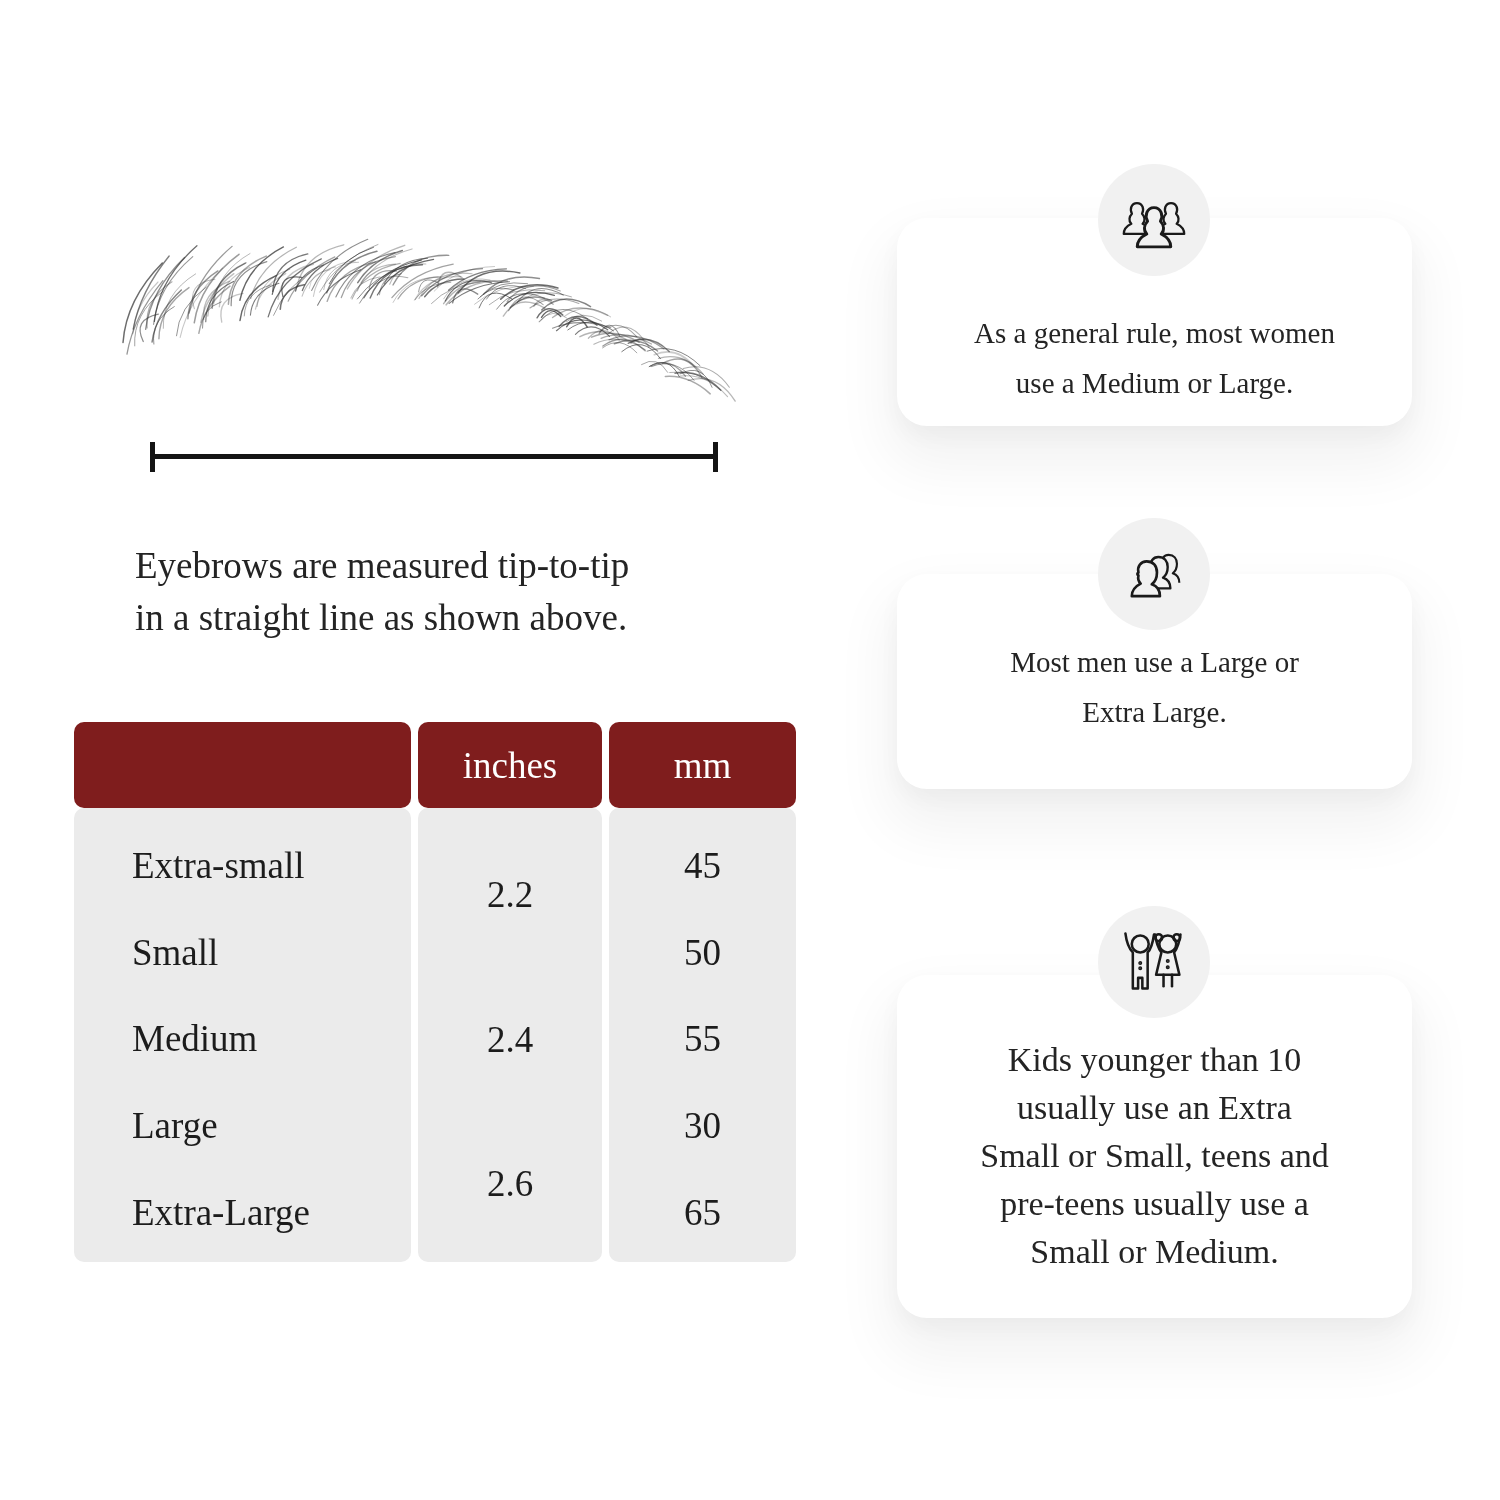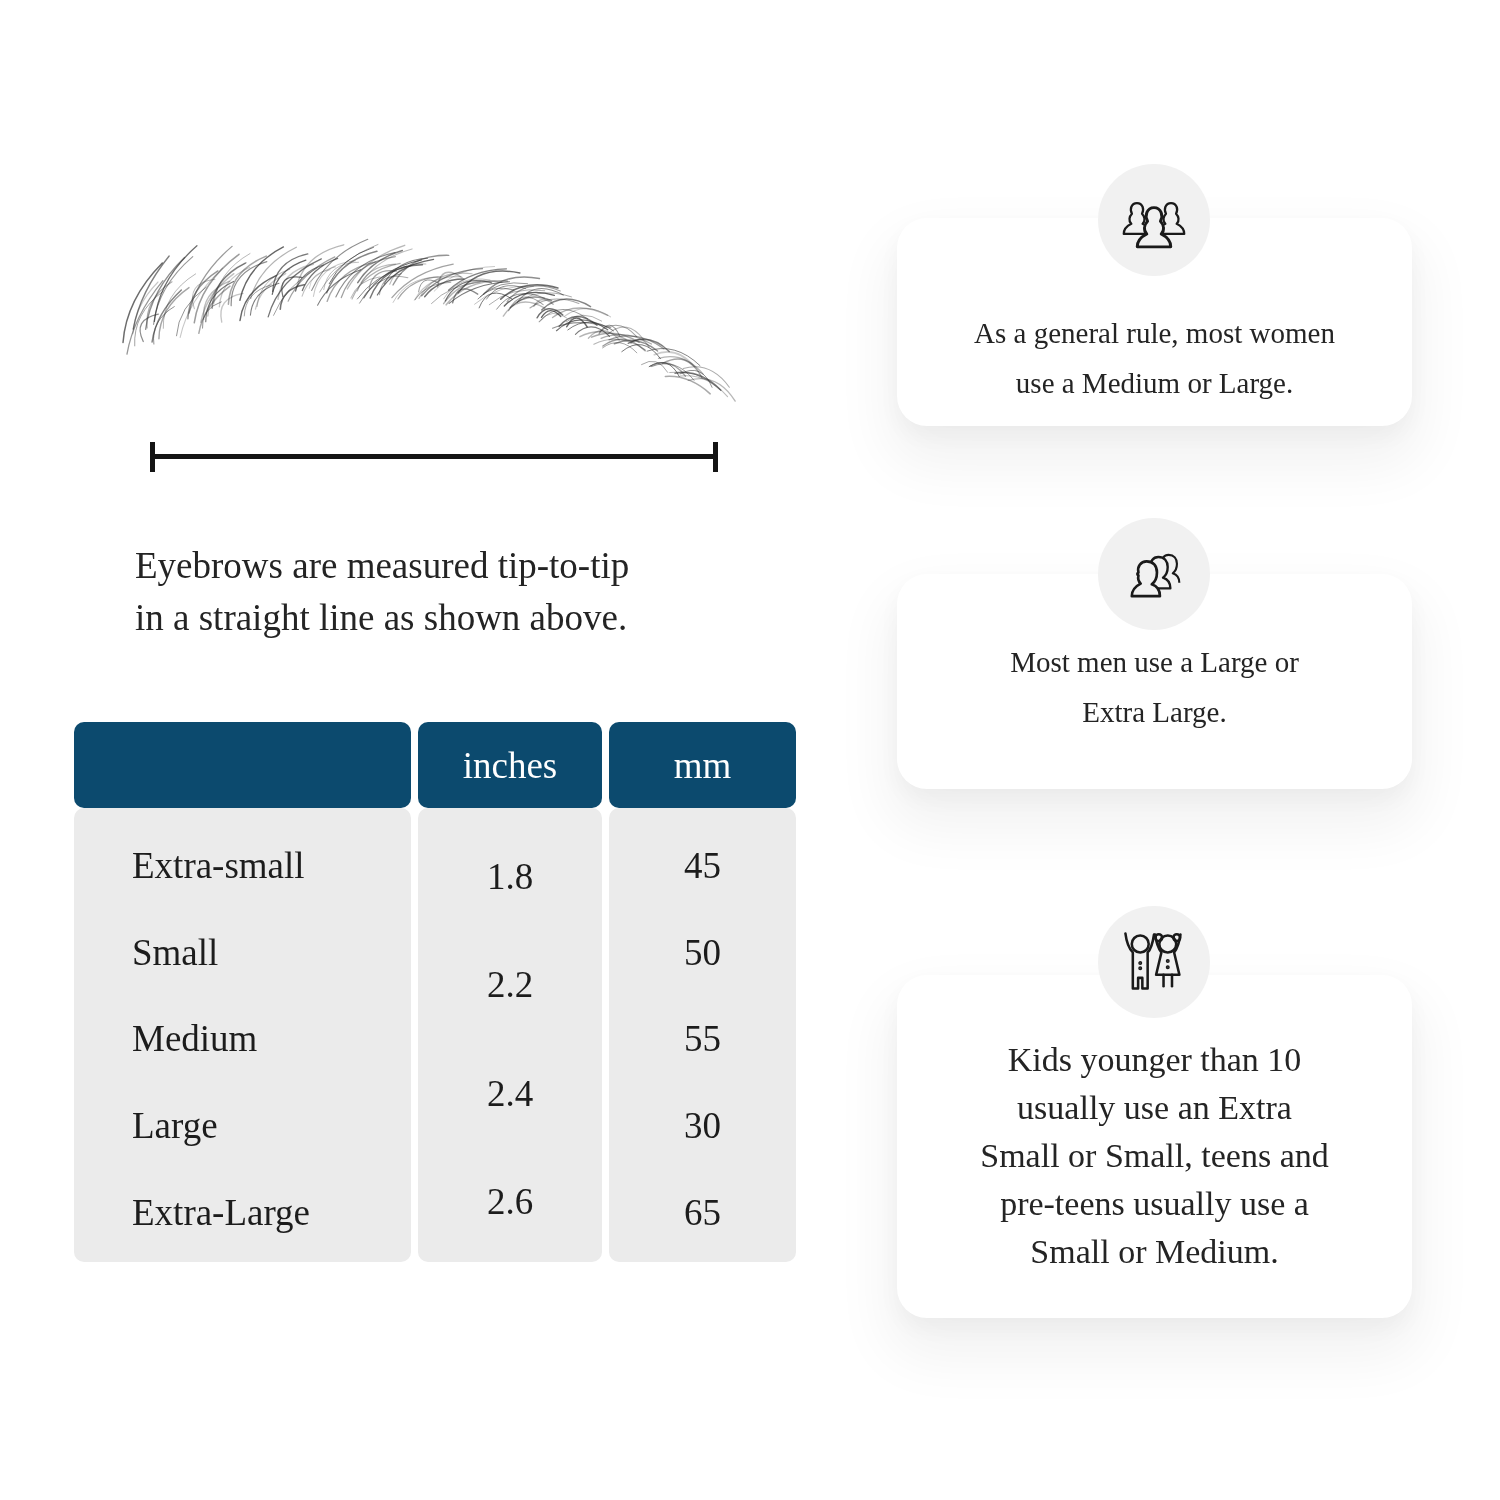--- a/index.html
+++ b/index.html
@@ -12,21 +12,21 @@
   .mline .bar{position:absolute;left:0;right:0;top:12px;height:5px;background:#141414;}
   .mline .cap{position:absolute;top:0;width:5px;height:30px;background:#141414;}
   .mline .capL{left:0;} .mline .capR{right:0;}
   .caption{position:absolute;left:135px;top:540px;width:600px;text-align:left;
            font-size:37px;line-height:52px;color:#242424;}
 
   
   .sizetable{position:absolute;left:74px;top:722px;display:grid;
              grid-template-columns:337px 184px 187px;column-gap:7px;}
   .tcol{display:flex;flex-direction:column;}
-  .thead{height:86px;background:#0c4a6e;border-radius:10px;color:#ffffff;
+  .thead{height:86px;background:#7f1d1d;border-radius:10px;color:#ffffff;
          display:flex;align-items:center;justify-content:center;font-size:37px;}
   .tbody{height:454px;background:#ebebeb;border-radius:10px;
          display:flex;flex-direction:column;padding:14px 0 6px;box-sizing:border-box;}
   .cell{flex:1;display:flex;align-items:center;font-size:37px;color:#1c1c1c;}
   .labels .cell{padding-left:58px;}
   .nums .cell{justify-content:center;}
 
   
   .card{position:absolute;left:897px;width:515px;background:#ffffff;border-radius:30px;
         box-shadow:0 30px 55px 12px rgba(0,0,0,0.05),0 10px 22px rgba(0,0,0,0.035);
@@ -233,21 +233,20 @@
         <div class="cell">Extra-small</div>
         <div class="cell">Small</div>
         <div class="cell">Medium</div>
         <div class="cell">Large</div>
         <div class="cell">Extra-Large</div>
       </div>
     </div>
     <div class="tcol nums">
       <div class="thead">inches</div>
       <div class="tbody">
-        <div class="cell">1.8</div>
         <div class="cell">2.2</div>
         <div class="cell">2.4</div>
         <div class="cell">2.6</div>
       </div>
     </div>
     <div class="tcol nums">
       <div class="thead">mm</div>
       <div class="tbody">
         <div class="cell">45</div>
         <div class="cell">50</div>

